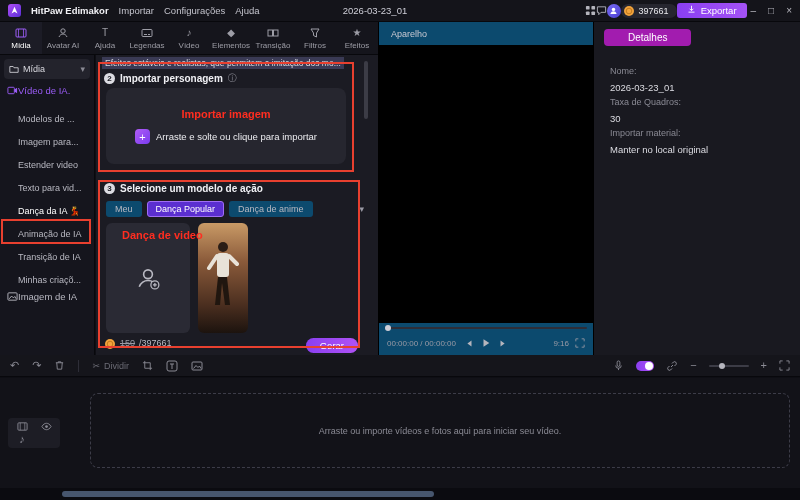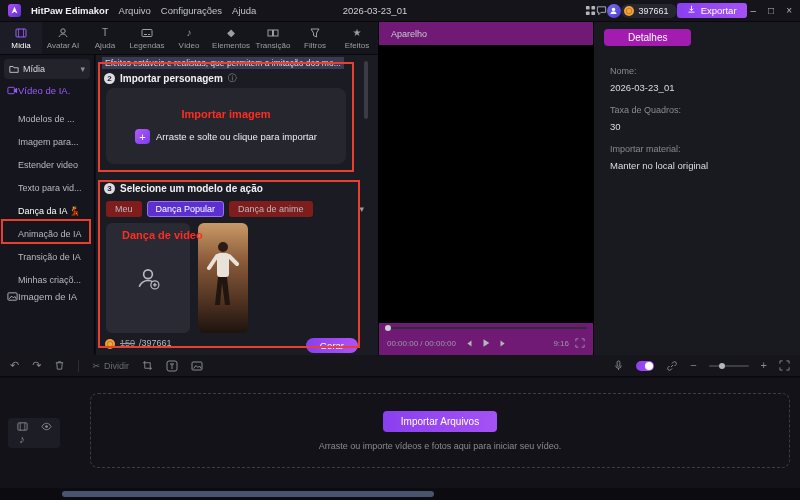--- a/index.html
+++ b/index.html
@@ -42,47 +42,47 @@
   .desc{position:absolute;left:6px;top:2px;max-width:258px;font-size:8.5px;color:#dcdce2;background:#3a3a55;padding:1px 3px;white-space:nowrap;overflow:hidden}
   .step-h{position:absolute;display:flex;align-items:center;gap:5px;font-size:10px;font-weight:bold;color:#f0f0f4}
   .step2{left:8px;top:17px}.step3{left:8px;top:128px}
   .nbadge{width:11px;height:11px;border-radius:50%;background:#dcdce2;color:#1b1b23;font-size:8px;font-weight:bold;display:flex;align-items:center;justify-content:center}
   .info-ic{color:#8a8a94;font-weight:normal;font-size:9px}
   .import-box{position:absolute;left:10px;top:33px;width:240px;height:76px;background:#26262f;border-radius:8px;display:flex;flex-direction:column;align-items:center;justify-content:center;gap:9px}
   .anno-red{color:#ff2d20;font-size:11px;font-weight:bold}
   .drop-row{display:flex;align-items:center;gap:6px;font-size:9.5px;color:#ececf0}
   .plus-ic{width:15px;height:15px;border-radius:4px;background:linear-gradient(135deg,#b05cf5,#7a3cf0);color:#fff;font-size:11px;display:flex;align-items:center;justify-content:center}
   .model-tabs{position:absolute;left:10px;top:146px;right:14px;display:flex;gap:5px;align-items:center}
-  .mtab{padding:2px 8px;border-radius:3px;background:#7f1d1d;color:#b9b9c2;font-size:9px;border:1px solid transparent;white-space:nowrap}
+  .mtab{padding:2px 8px;border-radius:3px;background:#0c4a6e;color:#b9b9c2;font-size:9px;border:1px solid transparent;white-space:nowrap}
   .mtab.active{background:#5b2fd0;border-color:#a06df5;color:#fff}
   .mt-chev{margin-left:auto;color:#9a9aa5;font-size:9px}
   .cards{position:absolute;left:10px;top:168px;display:flex;gap:8px;height:110px}
   .card1{width:84px;height:110px;background:#2a2a34;border-radius:6px;display:flex;align-items:center;justify-content:center}
   .card2{width:50px;height:110px;border-radius:6px;position:relative;overflow:hidden;background:linear-gradient(180deg,#c99a66 0%,#8a5a3a 35%,#4a2e1f 75%,#1c130e 100%)}
   .p-footer{position:absolute;left:8px;top:283px;right:8px;display:flex;align-items:flex-start;gap:4px;font-size:9px;color:#b9b9c2}
   .cost{color:#9a9aa5;text-decoration:line-through}
   .gerar{margin-left:auto;margin-right:12px;background:linear-gradient(90deg,#8a3ff0,#b052f5);border-radius:9px;padding:2px 14px;font-size:9.5px;color:#fff}
   .vscroll{position:absolute;right:10px;top:6px;width:4px;height:58px;background:#3c3c46;border-radius:2px}
 
   
-  .preview{position:absolute;top:22px;left:378px;width:216px;height:333px;background:#701a75;border-left:1px solid #000;border-right:1px solid #000}
+  .preview{position:absolute;top:22px;left:378px;width:216px;height:333px;background:#0c4a6e;border-left:1px solid #000;border-right:1px solid #000}
   .pv-label{position:absolute;top:7px;left:12px;font-size:9px;color:#c9c9d2}
   .video{position:absolute;top:23px;left:0;right:0;bottom:32px;background:#000}
   .scrub{position:absolute;bottom:26px;left:6px;right:6px;height:2px;background:#2e2e38;border-radius:1px}
   .scrub-dot{position:absolute;left:0;top:-2px;width:6px;height:6px;border-radius:50%;background:#cfcfd8}
   .pv-controls{position:absolute;bottom:3px;left:8px;right:8px;height:16px;font-size:8px;color:#9a9aa5}
   .pv-time{position:absolute;left:0;top:3px;white-space:nowrap}
   .pv-center{position:absolute;left:50%;transform:translateX(-50%);top:2px;display:flex;gap:8px;align-items:center;color:#b5b5bd}
   .pv-right{position:absolute;right:0;top:2px;display:flex;gap:6px;align-items:center}
 
   
   .details{position:absolute;top:22px;left:594px;width:206px;height:333px;background:#191920}
   .dtab{position:absolute;top:7px;left:10px;background:#a21caf;border-radius:4px;padding:3px 24px;font-size:10px;color:#fff}
   .dbody{position:absolute;top:44px;left:16px;right:10px;font-size:9px}
-  .dlabel{color:#8a8a94;margin-top:12px}
+  .dlabel{color:#8a8a94;margin-top:4px}
   .dvalue{color:#dcdce2;font-size:9.5px;margin-top:6px}
 
   
   .tl-toolbar{position:absolute;top:355px;left:0;width:800px;height:22px;background:#15151b;border-bottom:1px solid #08080c;display:flex;align-items:center;padding:0 10px;gap:13px;color:#8a8a94}
   .tb-ic{display:flex;align-items:center;font-size:11px;line-height:1}
   .tb-sep{width:1px;height:12px;background:#2e2e38}
   .split-btn{display:flex;align-items:center;gap:4px;font-size:9px;color:#6b6b75}
   .tbr{margin-left:auto;display:flex;align-items:center;gap:12px}
   .toggle{width:18px;height:10px;border-radius:5px;background:linear-gradient(90deg,#8a3ff0,#b052f5);position:relative}
   .toggle::after{content:"";position:absolute;right:1px;top:1px;width:8px;height:8px;border-radius:50%;background:#fff}
@@ -109,21 +109,21 @@
 
 <div class="app">
 
   <header class="titlebar">
     <span class="logo">
       <svg width="9" height="9" viewBox="0 0 12 12">
           <path d="M2 10L6 1l4 9-4-2.5z" fill="#fff"></path>
         </svg>
     </span>
     <span class="appname">HitPaw Edimakor</span>
-    <span class="menu">Arquivo</span>
+    <span class="menu">Importar</span>
     <span class="menu">Configurações</span>
     <span class="menu">Ajuda</span>
     <span class="tb-title">2026-03-23_01</span>
     <span class="tb-right">
       <span class="tb-icon">
         <svg width="11" height="11" viewBox="0 0 12 12" fill="currentColor">
             <rect x="1" y="1" width="4" height="4" rx="1"></rect>
             <rect x="7" y="1" width="4" height="4" rx="1"></rect>
             <rect x="1" y="7" width="4" height="4" rx="1"></rect>
             <rect x="7" y="7" width="4" height="4" rx="1"></rect>
@@ -424,21 +424,20 @@
       <span class="tb-ic">
         <svg width="11" height="11" viewBox="0 0 12 12">
             <path d="M1 6c1.5-2.5 3.2-3.5 5-3.5S9.5 3.5 11 6c-1.5 2.5-3.2 3.5-5 3.5S2.5 8.5 1 6z" fill="none" stroke="currentColor"></path>
             <circle cx="6" cy="6" r="1.5" fill="currentColor"></circle>
           </svg>
       </span>
       <span class="tb-ic">♪</span>
       <span></span>
     </div>
     <div class="drop-zone">
-      <span class="import-btn">Importar Arquivos</span>
       <span class="tl-hint">Arraste ou importe vídeos e fotos aqui para iniciar seu vídeo.</span>
     </div>
   </div>
 
   <div class="bottombar">
     <div class="hscroll"></div>
   </div>
 
   <div class="anno" style="left:1px;top:219px;width:90px;height:25px"></div>
   <div class="anno" style="left:98px;top:62px;width:256px;height:110px"></div>

